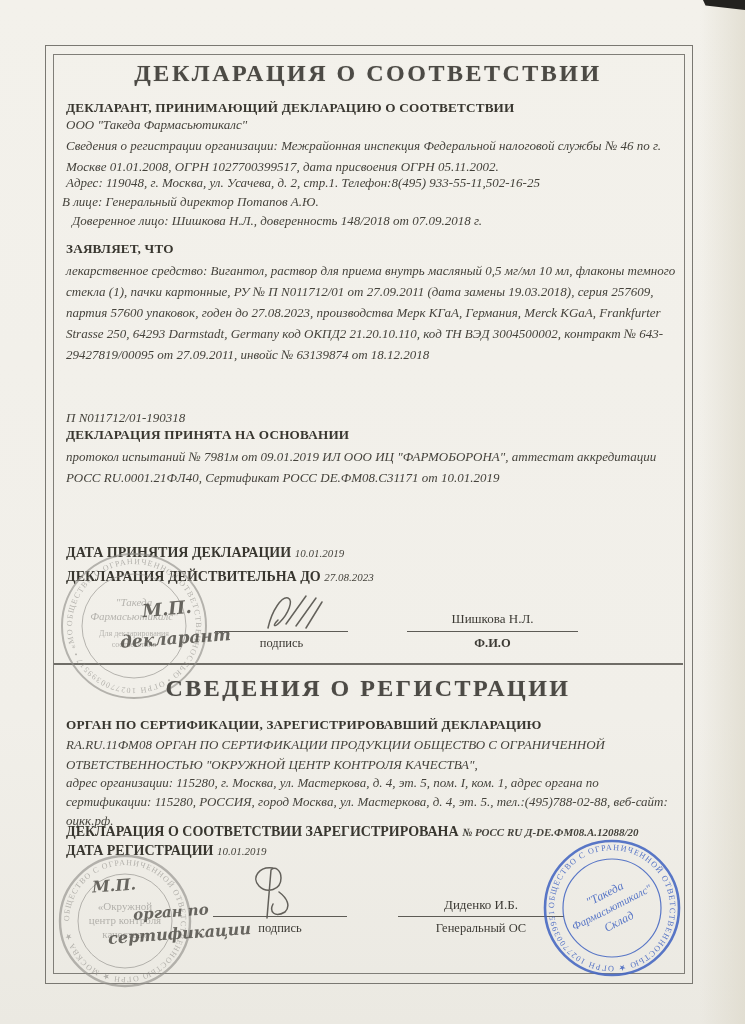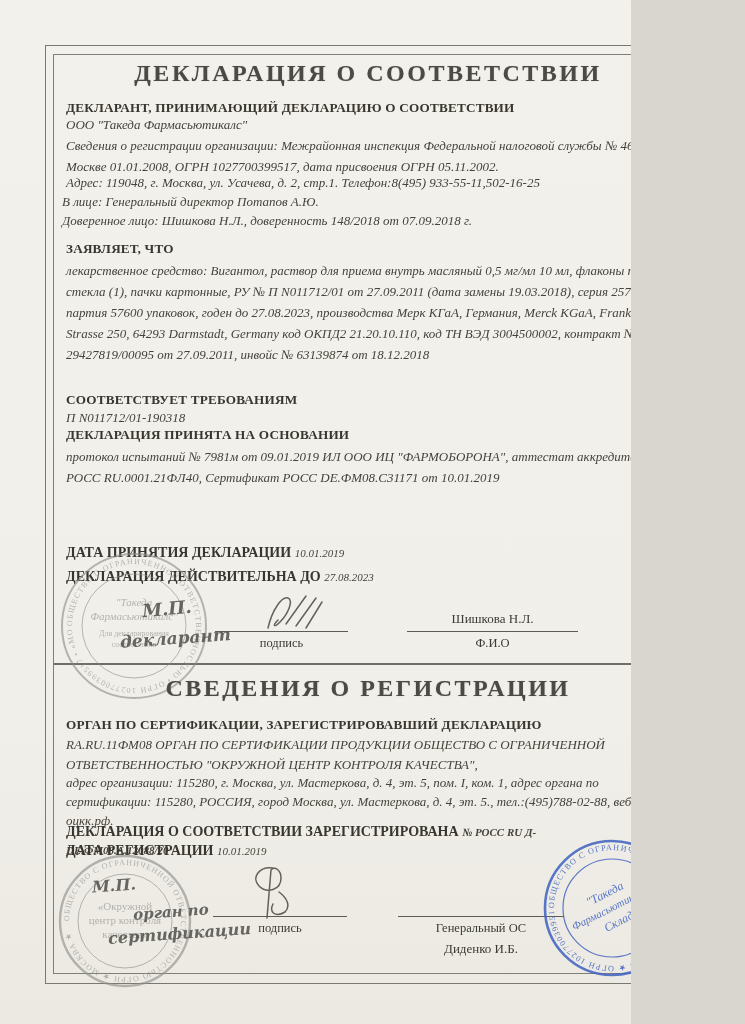--- a/index.html
+++ b/index.html
@@ -1,17 +1,17 @@
 <!DOCTYPE html>
 <html><head>
 <meta charset="utf-8">
 <style>
   html,body{margin:0;padding:0;}
   body{background:#d8d6cf;font-family:"Liberation Serif","DejaVu Serif",serif;}
-  .scan{position:relative;width:631px;height:1024px;overflow:hidden;
+  .scan{position:relative;width:745px;height:1024px;overflow:hidden;
         background:linear-gradient(180deg,#f3f1eb 0%,#f1efe9 70%,#ebe9e2 100%);}
   .abs{position:absolute;}
   
   .edge-shade{left:700px;top:0;width:45px;height:1024px;
         background:linear-gradient(90deg,rgba(226,222,210,.0),rgba(222,218,204,.75));}
   .corner-dark{left:703px;top:0;width:42px;height:10px;background:#23221f;
         clip-path:polygon(0 0,100% 0,100% 100%,6% 55%);}
   
   .frame-outer{left:45px;top:45px;width:646px;height:937px;border:1.6px solid #7a7872;}
   .frame-inner{left:53px;top:54px;width:630px;height:918px;border:1px solid #807e78;}
@@ -47,26 +47,25 @@
   <div class="abs frame-inner"></div>
   <div class="abs divider"></div>
 
   <div class="abs big-title" style="top:60px;">ДЕКЛАРАЦИЯ О СООТВЕТСТВИИ</div>
 
   <div class="abs h" style="left:66px;top:100px;">ДЕКЛАРАНТ, ПРИНИМАЮЩИЙ ДЕКЛАРАЦИЮ О СООТВЕТСТВИИ</div>
   <div class="abs t" style="left:66px;top:117px;">ООО "Такеда Фармасьютикалс"</div>
   <div class="abs t para" style="top:136px;">Сведения о регистрации организации: Межрайонная инспекция Федеральной налоговой службы № 46 по г. Москве 01.01.2008, ОГРН 1027700399517, дата присвоения ОГРН 05.11.2002.</div>
   <div class="abs t" style="left:66px;top:175px;">Адрес: 119048, г. Москва, ул. Усачева, д. 2, стр.1. Телефон:8(495) 933-55-11,502-16-25</div>
   <div class="abs t" style="left:62px;top:194px;">В лице: Генеральный директор Потапов А.Ю.</div>
-  <div class="abs t" style="left:62px;top:213px;">Доверенное лицо: Шишкова Н.Л., доверенность 148/2018 от 07.09.2018 г.</div>
+  <div class="abs t" style="left:72px;top:213px;">Доверенное лицо: Шишкова Н.Л., доверенность 148/2018 от 07.09.2018 г.</div>
 
   <div class="abs h" style="left:66px;top:241px;">ЗАЯВЛЯЕТ, ЧТО</div>
   <div class="abs t para" style="top:260px;line-height:21px;">лекарственное средство: Вигантол, раствор для приема внутрь масляный 0,5 мг/мл 10 мл, флаконы темного стекла (1), пачки картонные, РУ № П N011712/01 от 27.09.2011 (дата замены 19.03.2018), серия 257609, партия 57600 упаковок, годен до 27.08.2023, производства Мерк КГаА, Германия, Merck KGaA, Frankfurter Strasse 250, 64293 Darmstadt, Germany код ОКПД2 21.20.10.110, код ТН ВЭД 3004500002, контракт № 643-29427819/00095 от 27.09.2011, инвойс № 63139874 от 18.12.2018</div>
 
-  <div class="abs h" style="left:66px;top:392px;">СООТВЕТСТВУЕТ ТРЕБОВАНИЯМ</div>
   <div class="abs t" style="left:66px;top:410px;">П N011712/01-190318</div>
   <div class="abs h" style="left:66px;top:427px;">ДЕКЛАРАЦИЯ ПРИНЯТА НА ОСНОВАНИИ</div>
   <div class="abs t para" style="top:446px;line-height:21px;">протокол испытаний № 7981м от 09.01.2019 ИЛ ООО ИЦ "ФАРМОБОРОНА", аттестат аккредитации РОСС RU.0001.21ФЛ40, Сертификат РОСС DE.ФМ08.С31171 от 10.01.2019</div>
 
   <div class="abs row" style="left:66px;top:543px;">
     <span class="lbl">ДАТА ПРИНЯТИЯ ДЕКЛАРАЦИИ </span>
     <span class="val">10.01.2019</span>
   </div>
   <div class="abs row" style="left:66px;top:567px;">
     <span class="lbl">ДЕКЛАРАЦИЯ ДЕЙСТВИТЕЛЬНА ДО </span>
@@ -90,21 +89,21 @@
   <div class="abs hand" style="left:142px;top:598px;font-size:18px;transform:rotate(-5deg);">М.П.</div>
   <div class="abs hand" style="left:120px;top:628px;font-size:17px;transform:rotate(-4deg);">декларант</div>
 
   <svg class="abs" style="left:262px;top:590px;" width="80" height="45" viewBox="0 0 80 45">
     <path class="sig-stroke" d="M6,38 C10,20 20,6 26,8 C32,10 26,24 18,32 C12,38 10,36 16,30 M24,34 L44,6 M34,36 L54,8 M44,38 L60,12"></path>
   </svg>
   <div class="abs sigline" style="left:215px;top:631px;width:133px;"></div>
   <div class="abs siglabel" style="left:215px;top:636px;width:133px;">подпись</div>
   <div class="abs signame" style="left:407px;top:611px;width:171px;">Шишкова Н.Л.</div>
   <div class="abs sigline" style="left:407px;top:631px;width:171px;"></div>
-  <div class="abs siglabel" style="left:407px;top:636px;width:171px;">Ф.И.О</div>
+  <div class="abs siglabel" style="left:407px;top:636px;width:171px;font-weight:bold;">Ф.И.О</div>
 
   <div class="abs big-title" style="top:675px;">СВЕДЕНИЯ О РЕГИСТРАЦИИ</div>
 
   <div class="abs h" style="left:66px;top:717px;">ОРГАН ПО СЕРТИФИКАЦИИ, ЗАРЕГИСТРИРОВАВШИЙ ДЕКЛАРАЦИЮ</div>
   <div class="abs t para" style="top:735px;line-height:19.5px;">RA.RU.11ФМ08 ОРГАН ПО СЕРТИФИКАЦИИ ПРОДУКЦИИ ОБЩЕСТВО С ОГРАНИЧЕННОЙ ОТВЕТСТВЕННОСТЬЮ "ОКРУЖНОЙ ЦЕНТР КОНТРОЛЯ КАЧЕСТВА",</div>
   <div class="abs t para" style="top:773px;line-height:19px;">адрес организации: 115280, г. Москва, ул. Мастеркова, д. 4, эт. 5, пом. I, ком. 1, адрес органа по сертификации: 115280, РОССИЯ, город Москва, ул. Мастеркова, д. 4, эт. 5., тел.:(495)788-02-88, веб-сайт: оцкк.рф.</div>
 
   <div class="abs row" style="left:66px;top:822px;">
     <span class="lbl">ДЕКЛАРАЦИЯ О СООТВЕТСТВИИ ЗАРЕГИСТРИРОВАНА </span>
     <span class="val" style="font-weight:bold;">№ РОСС RU Д-DE.ФМ08.А.12088/20</span>
@@ -131,21 +130,21 @@
   </svg>
   <div class="abs hand" style="left:92px;top:876px;font-size:16px;transform:rotate(-4deg);">М.П.</div>
   <div class="abs hand" style="left:133px;top:903px;font-size:15px;transform:rotate(-4deg);">орган по</div>
   <div class="abs hand" style="left:108px;top:924px;font-size:16px;transform:rotate(-4deg);">сертификации</div>
 
   <svg class="abs" style="left:245px;top:862px;" width="60" height="62" viewBox="0 0 60 62">
     <path class="sig-stroke" d="M28,6 C14,4 6,16 14,24 C22,32 36,28 36,16 C36,8 30,4 26,8 L22,56 M34,30 C42,36 46,44 40,50 C30,56 24,50 28,42"></path>
   </svg>
   <div class="abs sigline" style="left:213px;top:916px;width:134px;"></div>
   <div class="abs siglabel" style="left:213px;top:921px;width:134px;">подпись</div>
-  <div class="abs signame" style="left:398px;top:897px;width:166px;margin-top:44px;">Диденко И.Б.</div>
+  <div class="abs signame" style="left:398px;top:897px;width:166px;">Диденко И.Б.</div>
   <div class="abs sigline" style="left:398px;top:916px;width:166px;"></div>
   <div class="abs siglabel" style="left:398px;top:921px;width:166px;">Генеральный ОС</div>
 
   <svg class="abs stamp-blue" style="left:540px;top:836px;" width="144" height="144" viewBox="0 0 144 144">
     <circle cx="72" cy="72" r="67" fill="none" stroke="#4466c2" stroke-width="2.6"></circle>
     <circle cx="72" cy="72" r="49" fill="none" stroke="#4466c2" stroke-width="1.2"></circle>
     <defs>
         <path id="ringC" d="M14,72 a58,58 0 1 1 0,0.01"></path>
       </defs>
     <text font-size="8.2" letter-spacing="1.1" fill="#4466c2">

